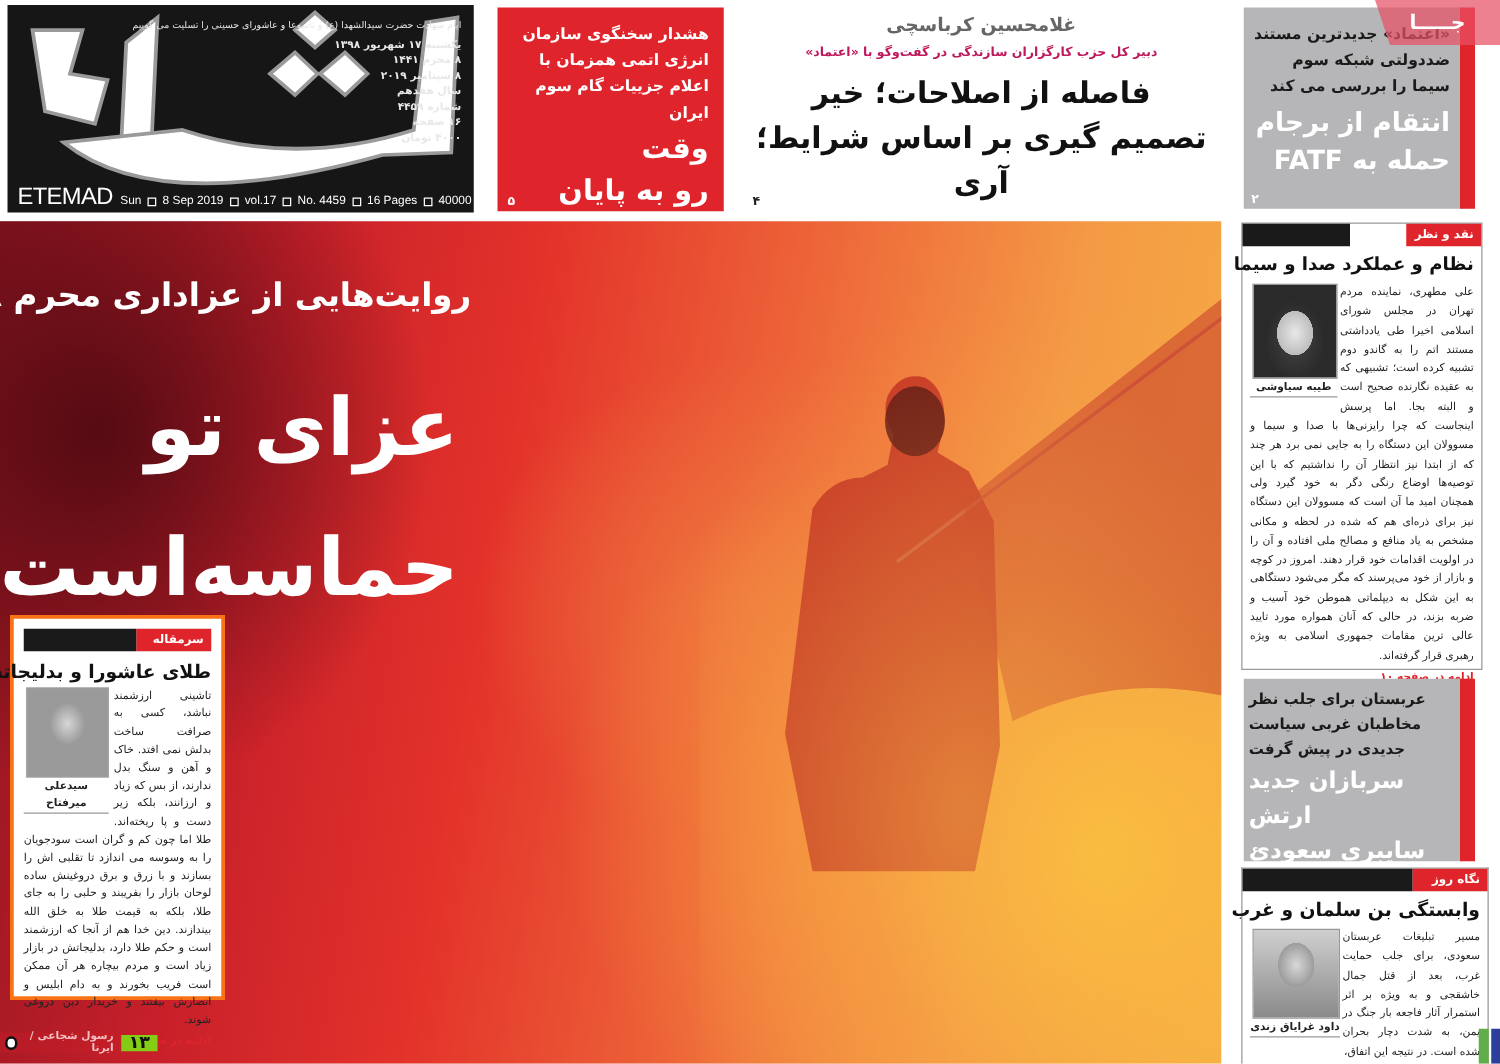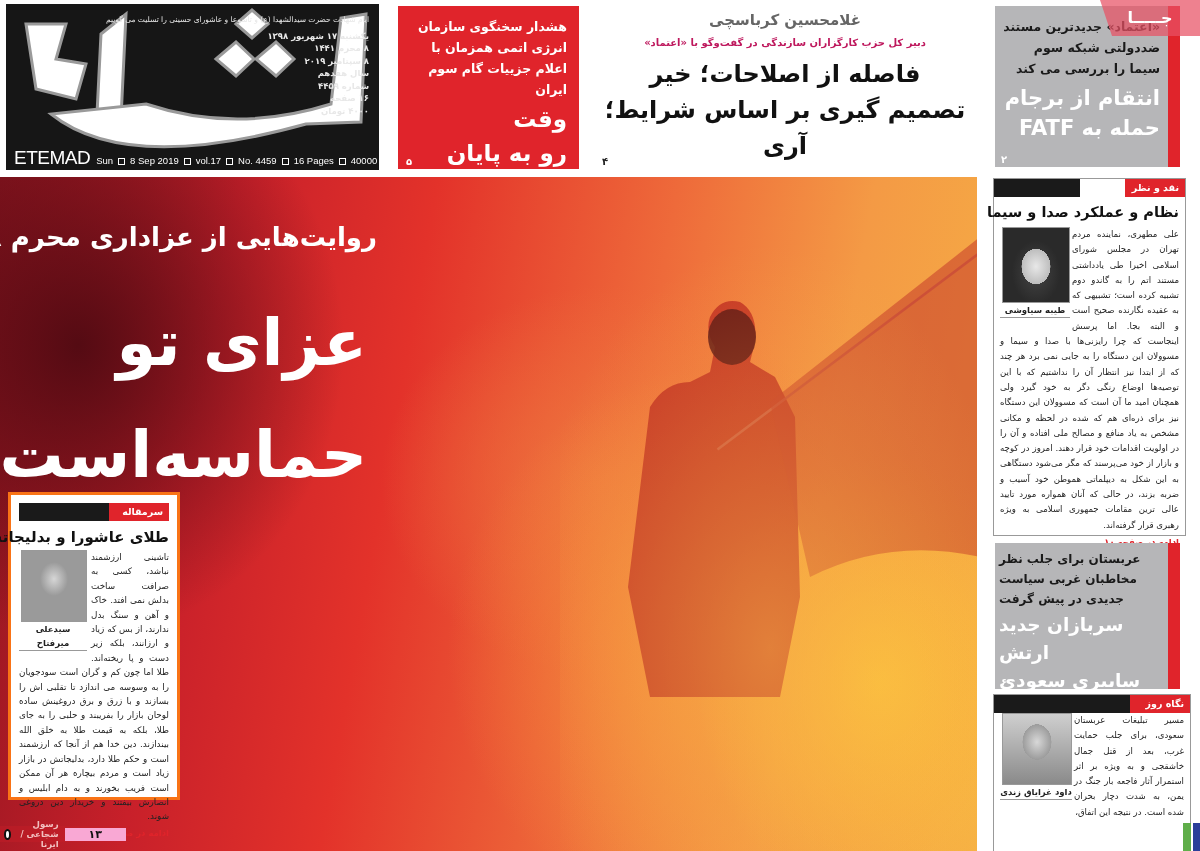--- a/index.html
+++ b/index.html
@@ -104,21 +104,21 @@
     position: relative; overflow: hidden;
   }
   .portrait-name { font-size: 8.5px; font-weight: bold; text-align: center; line-height: 14px; border-bottom: 1px solid #999; }
   .cont { color: #e0242b; font-size: 8.5px; font-weight: bold; margin-top: 2px; line-height: 14px; text-align: right; }
 
   .photo-credit {
     position: absolute; left: 0; top: 826px; height: 16px; width: 130px;
     background: rgba(200, 30, 40, 0.4); direction: rtl; display: flex; align-items: center; gap: 6px;
     padding: 0 4px;
   }
-  .photo-credit .pg { background: #f9a8d4; color: #111; font-size: 11px; font-weight: bold; padding: 0 24px; line-height: 13px; }
+  .photo-credit .pg { background: #84cc16; color: #111; font-size: 14px; font-weight: bold; padding: 0 6px; line-height: 13px; }
   .photo-credit .name { color: #f2c0c0; font-size: 8.5px; font-weight: bold; }
   .photo-credit .cam { width: 11px; height: 11px; border-radius: 50%; background: #fff; border: 2px solid #111; }
 
   
   .opinion {
     position: absolute; left: 993px; top: 178px; width: 193px; height: 358px;
     border: 1px solid #999; background: #fff; direction: rtl; padding: 0 6px;
   }
   .opinion .section-bar { margin: 0 -6px; gap: 45px; }
   .opinion .title { font-size: 14.5px; font-weight: bold; line-height: 30px; text-align: right; white-space: nowrap; }
@@ -289,20 +289,21 @@
   <div class="big" style="margin-top:0">سایبری سعودی</div>
   <div class="pg">۶</div>
 </div>
 <div class="red-strip-mid"></div>
 
 <div class="glance">
   <div class="section-bar">
     <div class="tag">نگاه روز</div>
     <div class="black"></div>
   </div>
+  <div class="title">وابستگی بن سلمان و غرب</div>
   <div class="body">
     <div class="portrait-wrap">
       <div class="portrait"></div>
       <div class="portrait-name">داود غرایاق زندی</div>
     </div>
     <span>مسیر تبلیغات عربستان سعودی، برای جلب حمایت غرب، بعد از قتل جمال خاشقجی و به ویژه بر اثر استمرار آثار فاجعه بار جنگ در یمن، به شدت دچار بحران شده است. در نتیجه این اتفاق،</span>
   </div>
 </div>
 
 <div class="color-bars">

